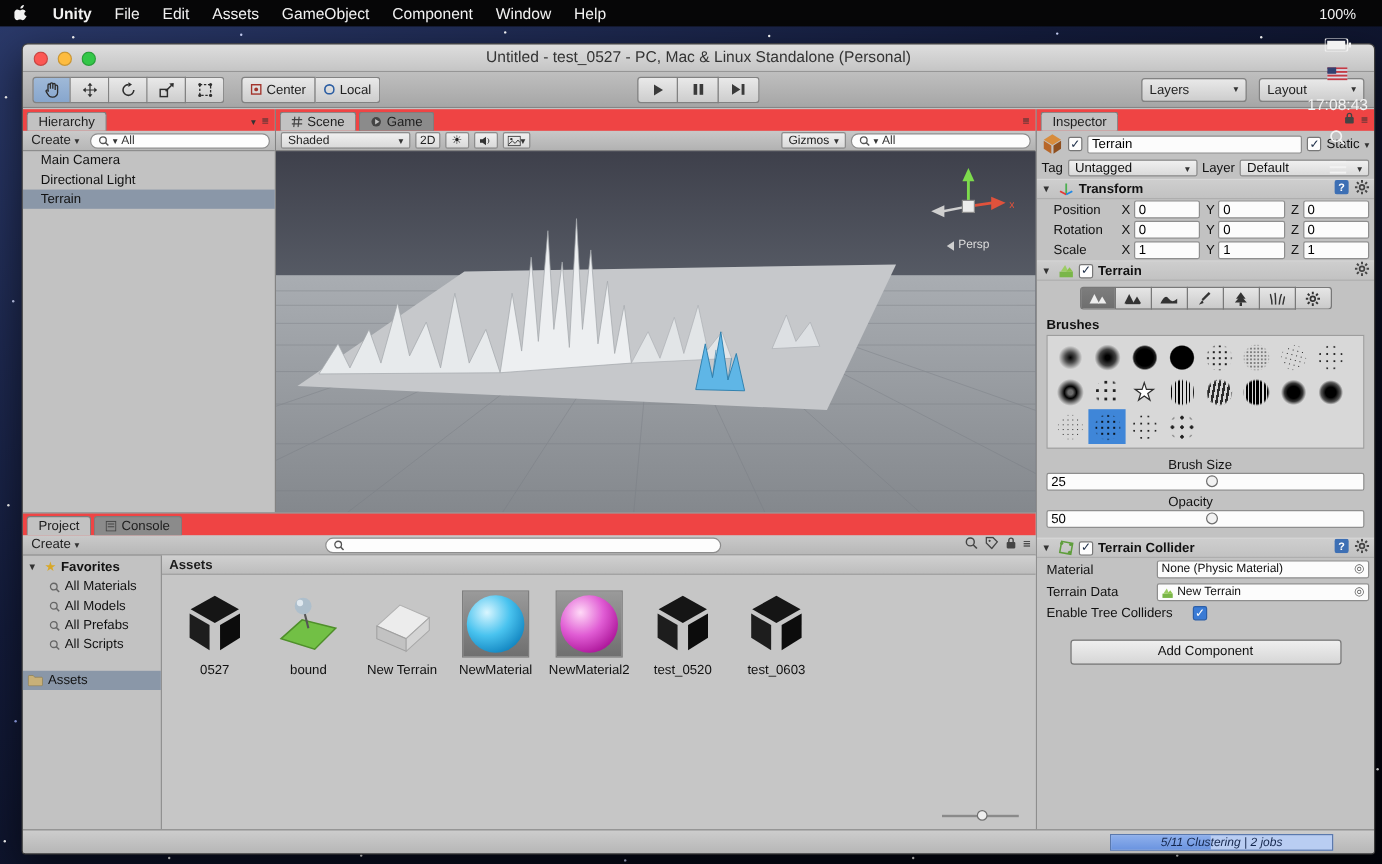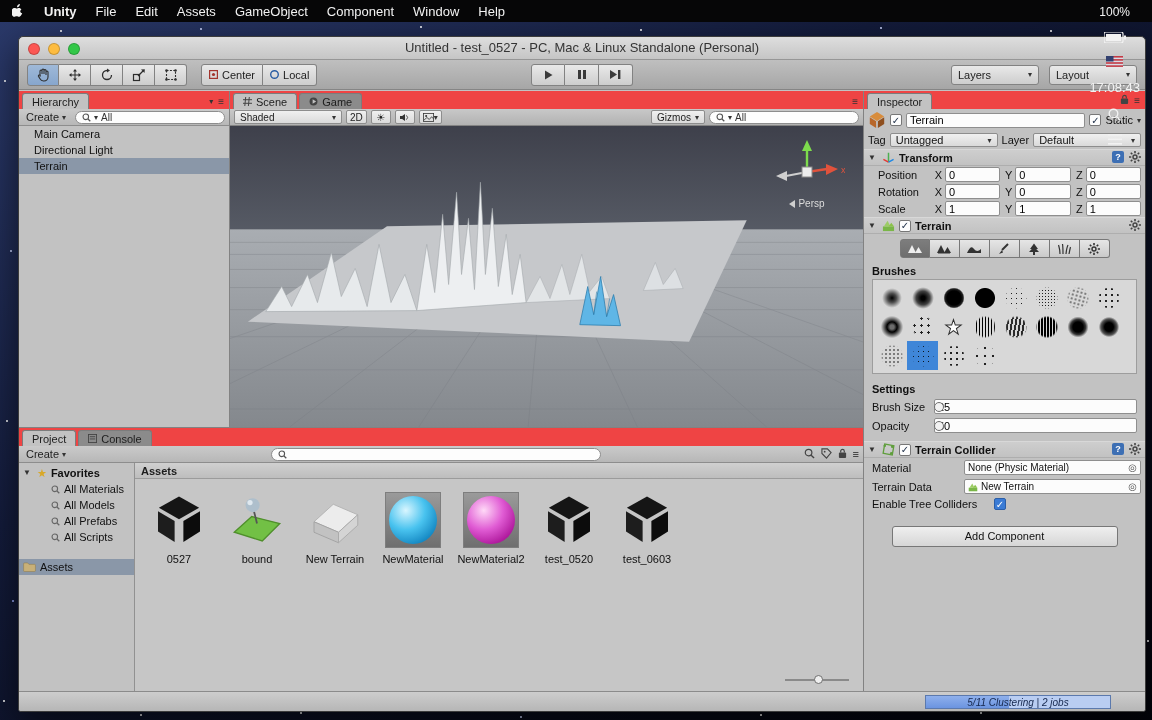--- a/index.html
+++ b/index.html
@@ -105,21 +105,21 @@
     border-bottom:4px solid transparent; border-right:6px solid #cfcfcf; }
 
   
   .project-panel { flex:1; display:flex; flex-direction:column; min-height:0;
     border-top:1px solid #828282; background:#c2c2c2; position:relative; }
   .proj-main { flex:1; display:flex; min-height:0; }
   .proj-left { width:116px; border-right:1px solid #919191; font-size:11px; color:#111;
     padding-top:2px; }
   .prow { height:16px; line-height:16px; display:flex; align-items:center; gap:4px;
     padding-left:4px; }
-  .prow.indent { padding-left:32px; }
+  .prow.indent { padding-left:22px; }
   .prow.sel { background:#8a97a8; }
   .proj-right { flex:1; display:flex; flex-direction:column; background:#c6c6c6; min-width:0;}
   .crumbbar { height:16px; background:linear-gradient(#d0d0d0,#bdbdbd);
     border-bottom:1px solid #9b9b9b; font-size:11px; color:#1c1c1c; display:flex;
     align-items:center; padding:0 6px; font-weight:bold; }
   .asset-grid { display:flex; gap:2px; padding:12px 6px; }
   .asset { width:76px; display:flex; flex-direction:column; align-items:center; gap:4px; }
   .asset .thumb { width:58px; height:58px; display:flex; align-items:center;
     justify-content:center; }
   .asset .lbl { font-size:11px; color:#111; }
@@ -186,21 +186,21 @@
   .b10{font-size:20px;color:#fff;-webkit-text-stroke:1px #2c2c2c;}
   .b11{background-image:repeating-linear-gradient(90deg,#000 0 1px,transparent 1px 3px);}
   .b12{background-image:repeating-linear-gradient(100deg,rgba(0,0,0,.8) 0 2px,transparent 2px 4px);}
   .b13{background-image:repeating-linear-gradient(90deg,#000 0 2px,transparent 2px 3px);}
   .b14{background:radial-gradient(circle,#000 30%,rgba(0,0,0,.75) 45%,transparent 62%);}
   .b15{background:radial-gradient(circle,#000 26%,rgba(0,0,0,.6) 48%,transparent 60%);}
   .b16{background-size:4px 4px;}
   .b17{background-size:5px 5px;}
   .b18{background-size:6px 6px;}
   .b19{background-size:8px 8px;}
-  .setrow { display:flex; align-items:center; gap:0; padding:2px 8px; }
+  .setrow { display:flex; align-items:center; gap:0; padding:2px 8px;flex-direction:column; }
   .setrow .sl { width:62px; flex:none; }
   .slider { flex:1; position:relative; height:14px; }
   .slider .strack { position:absolute; top:6px; left:0; right:0; height:2px; background:#7e7e7e; }
   .slider .sknob { position:absolute; top:2px; width:10px; height:10px; border-radius:50%;
     background:#f2f2f2; border:1px solid #6e6e6e; }
   .crow { display:flex; align-items:center; gap:4px; padding:2px 4px 2px 8px; }
   .crow .cl { width:88px; flex:none; }
   .objfield { flex:1; height:15px; border:1px solid #8e8e8e; background:#fcfcfc;
     border-radius:2px; display:flex; align-items:center; padding:0 3px; gap:3px;
     font-size:10px; overflow:hidden; white-space:nowrap; }
@@ -954,21 +954,20 @@
               <i class="br dotted m60 b17"></i>
             </span>
           <span class="brush-cell">
               <i class="br dotted m60 b18"></i>
             </span>
           <span class="brush-cell">
               <i class="br dotted m60 b19"></i>
             </span>
         </div>
 
-        <div class="seclabel">Settings</div>
         <div class="setrow">
           <span class="sl">Brush Size</span>
           <span class="slider">
               <span class="strack"></span>
               <span class="sknob" style="left:25%;"></span>
             </span>
           <input class="tf nf" value="25" style="">
         </div>
         <div class="setrow">
           <span class="sl">Opacity</span>

